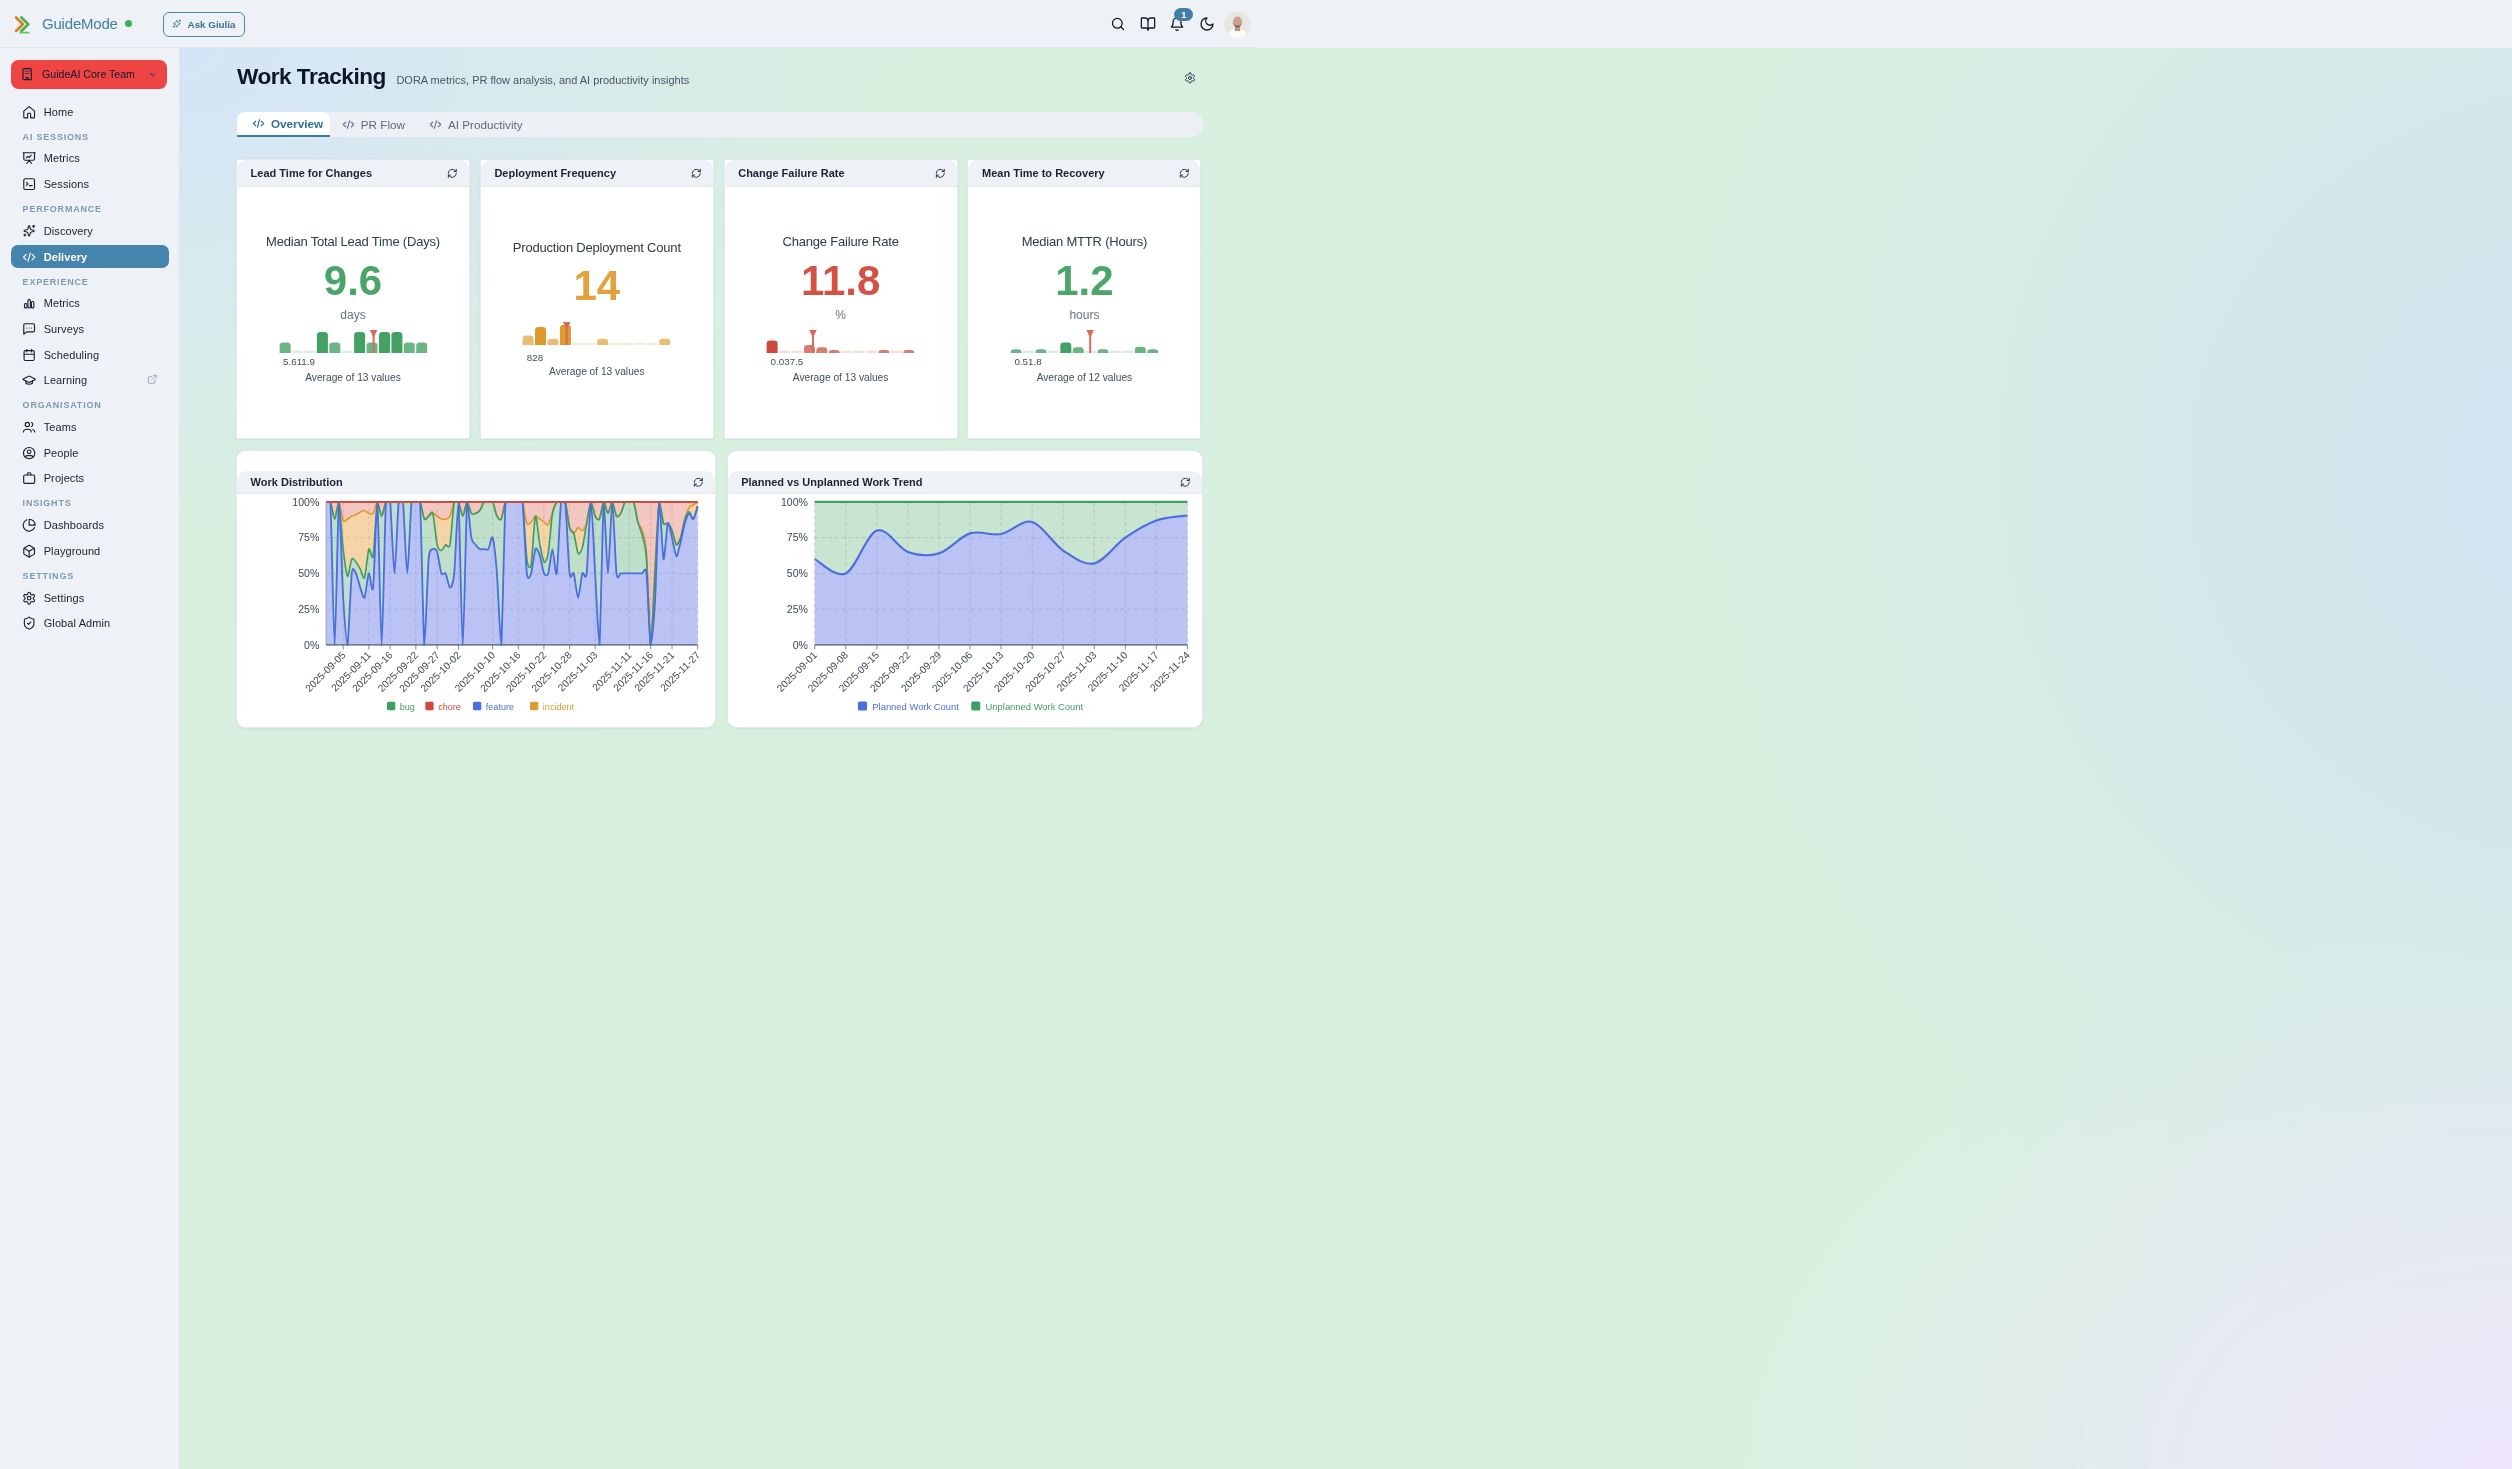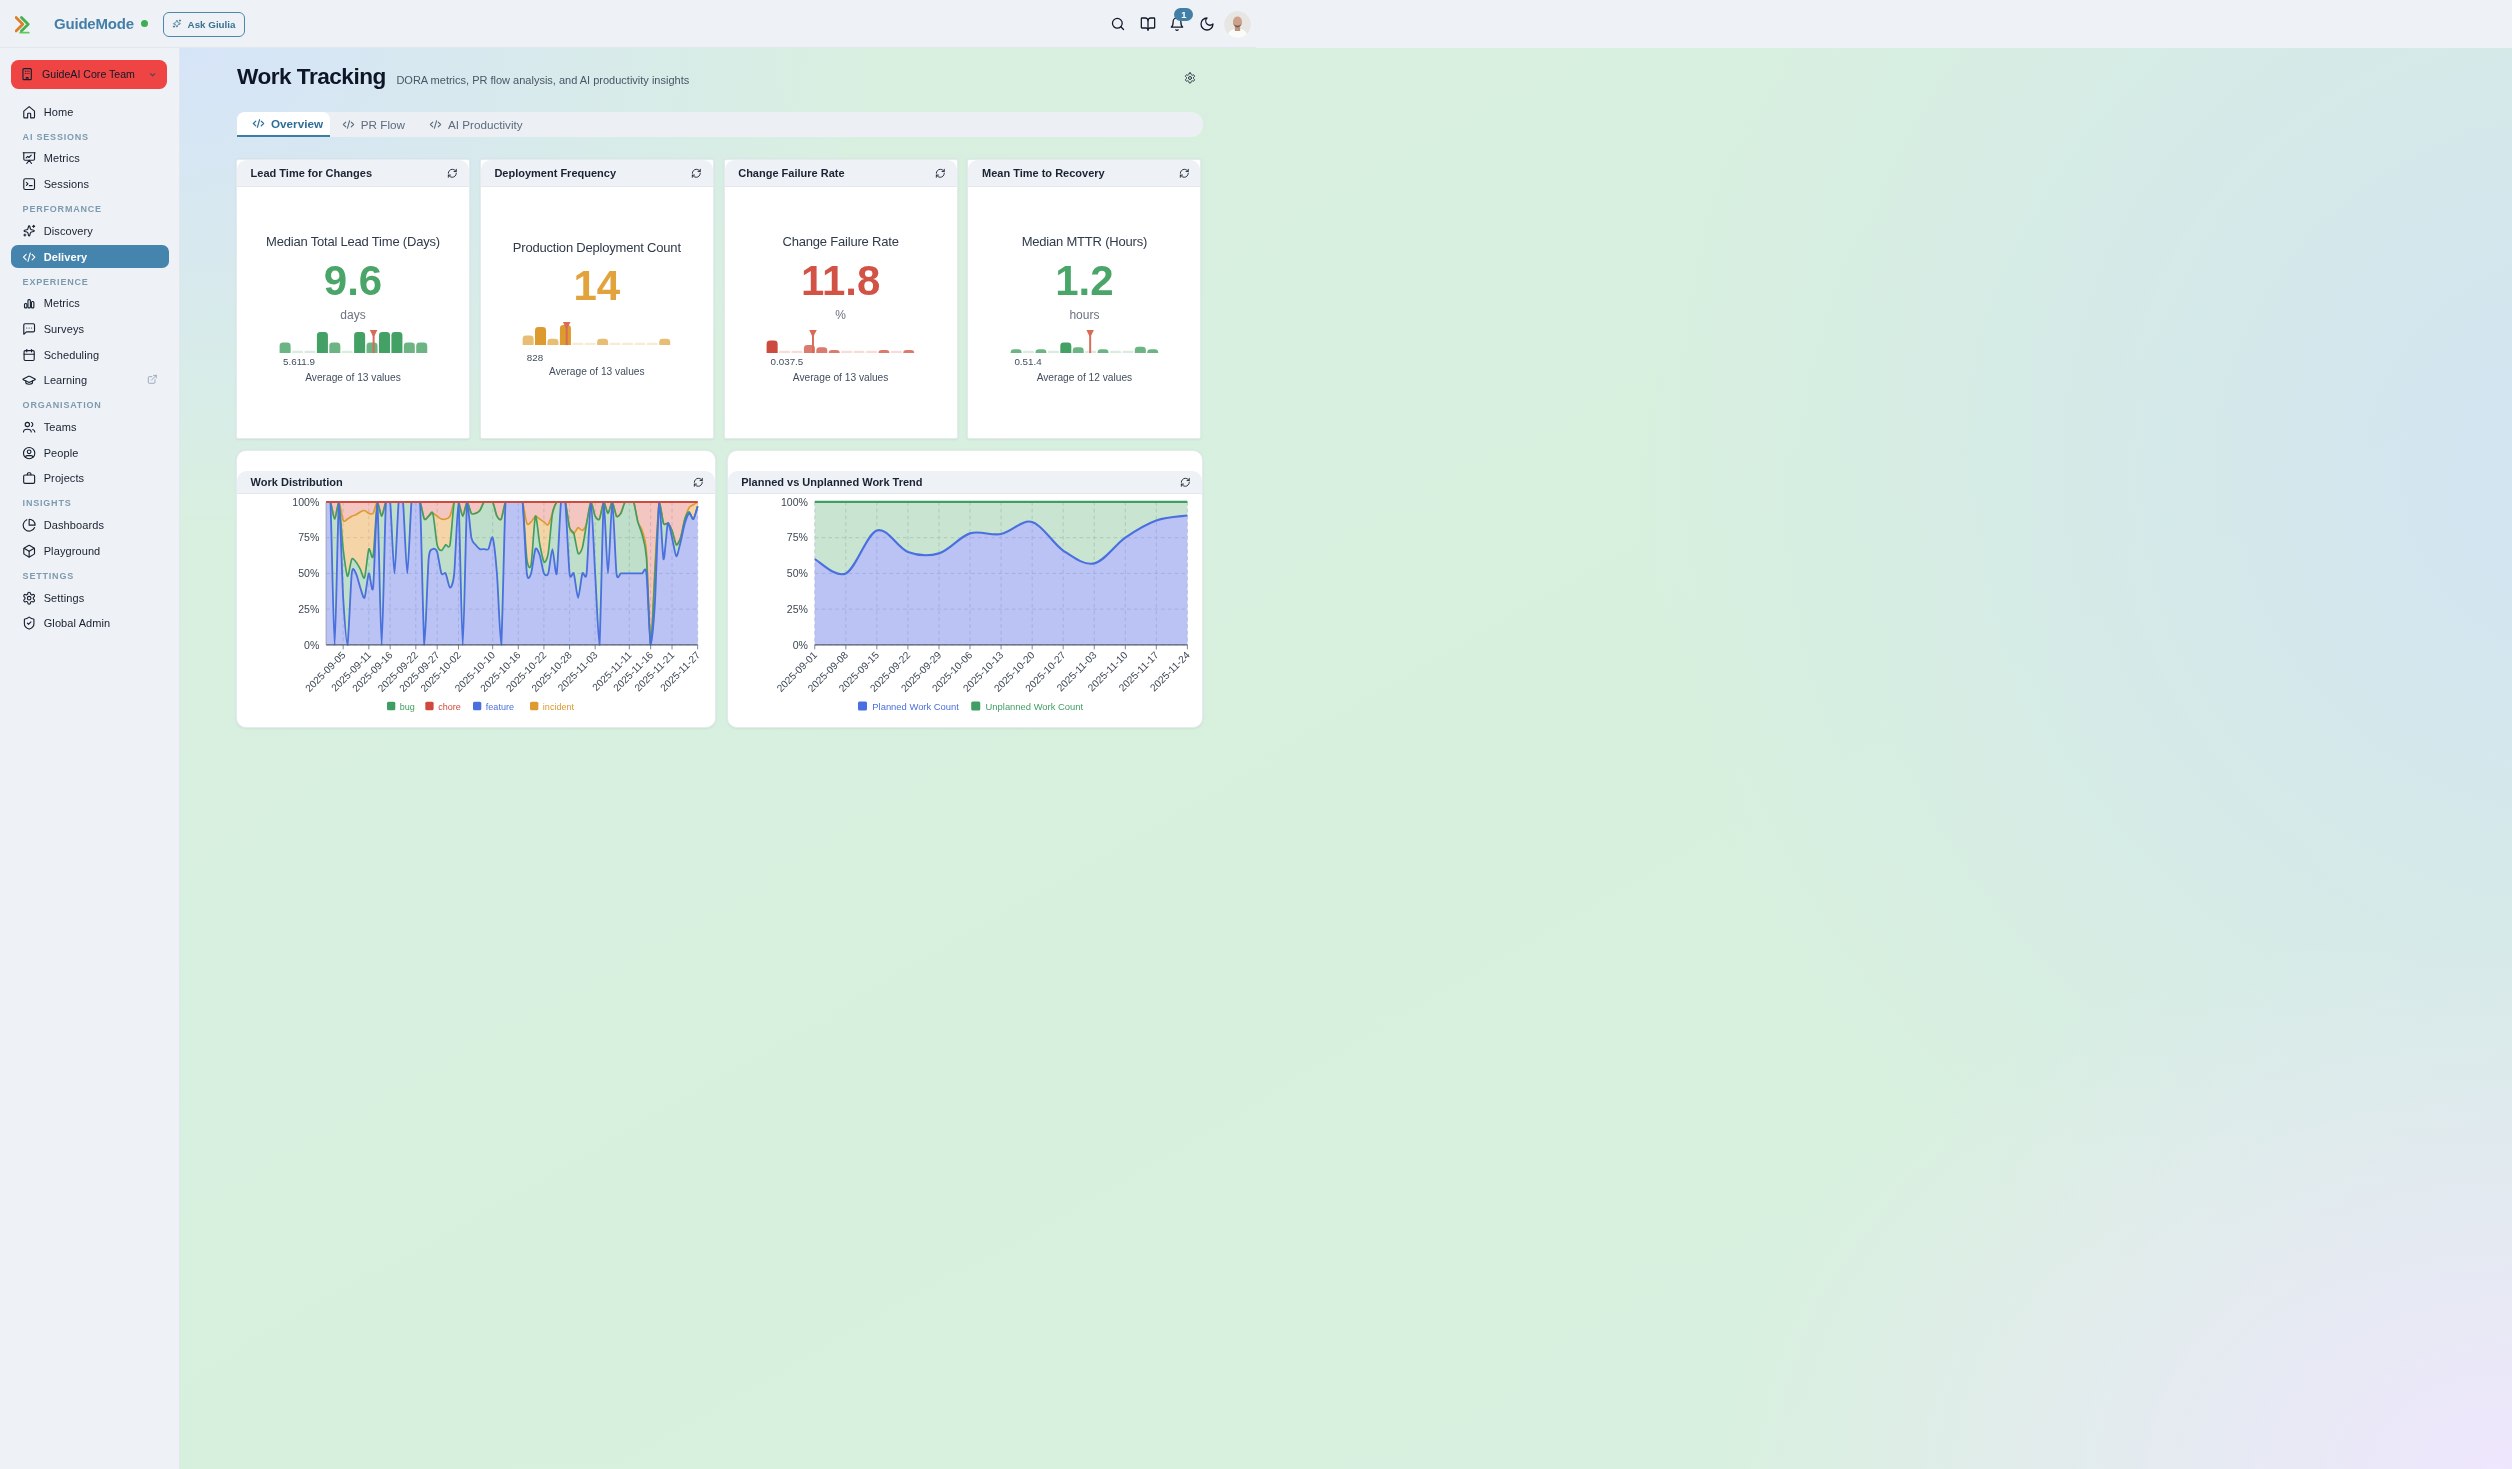--- a/index.html
+++ b/index.html
@@ -1,19 +1,19 @@
 <!DOCTYPE html>
 <html style="font-size:12px"><head><meta charset="utf-8"><title>GuideMode</title><style>
 *{margin:0;padding:0;box-sizing:border-box}
 html,body{width:1256px;height:735px;overflow:hidden;font-family:"Liberation Sans",sans-serif;}
 body{background:#eef2f7;}
 header{position:absolute;top:0;left:0;width:1256px;height:48px;background:#eef2f7;border-bottom:0.8px solid #e2e7ee;display:flex;align-items:center;z-index:5}
 .logo{display:flex;align-items:center;margin-left:15px}
 .logo svg{margin-top:1.5px}
-.brand{font-size:15px;font-weight:bold;color:#447ea6;margin-left:24px;letter-spacing:-0.2px}
+.brand{font-size:15px;font-weight:normal;color:#447ea6;margin-left:12px;letter-spacing:-0.2px}
 .dot{width:7.5px;height:7.5px;border-radius:50%;background:#3fae52;margin-left:6.8px}
 .askg{position:absolute;left:163px;top:11.7px;width:82px;height:25px;display:flex;align-items:center;justify-content:center;gap:5.3px;background:transparent;border:1.2px solid #4e87ab;border-radius:6px;color:#39718f;font-size:9.8px;font-weight:bold;font-family:inherit}
 .hicons{position:absolute;right:0;top:0;height:48px;display:flex;align-items:center}
 .hic{display:flex;margin-right:13.6px;position:relative}
 .bellwrap .badge{position:absolute;left:5.3px;top:-8.3px;background:#417fa6;color:#fff;font-size:9.4px;font-weight:bold;border-radius:6.8px;padding:0 6.8px;line-height:13.6px}
 .avatar{width:27px;height:27px;border-radius:50%;overflow:hidden;margin-right:5.3px;display:flex}
 aside{position:absolute;top:48px;left:0;bottom:0;width:180px;background:#eef2f7;border-right:0.8px solid #e2e7ee}
 .team{position:absolute;left:11.3px;top:11.7px;width:156px;height:29px;background:#ef4444;border-radius:7.5px;display:flex;align-items:center;padding:0 9px;gap:7.5px;font-size:10.6px;font-weight:normal;color:#101828;white-space:nowrap}
 .nitem{position:absolute;left:10.6px;width:158px;height:23.4px;display:flex;align-items:center;padding:0 0 0 11.3px;gap:7.5px;font-size:11px;color:#17202e;border-radius:6.8px;white-space:nowrap}
 .nitem span{letter-spacing:0.1px}
@@ -446,21 +446,21 @@
             <path d="M132.2 33v-1.5a1.5 1.5 0 0 1 1.5-1.5h11.6a1.5 1.5 0 0 1 1.5 1.5v1.5z" fill="#d9ecdf"></path>
             <path d="M148.6 33v-1.5a1.5 1.5 0 0 1 1.5-1.5h11.6a1.5 1.5 0 0 1 1.5 1.5v1.5z" fill="#d9ecdf"></path>
             <path d="M165.0 33v-3.8a4.6 4.6 0 0 1 4.6-4.6h5.4a4.6 4.6 0 0 1 4.6 4.6v3.8z" fill="#6db485"></path>
             <path d="M181.4 33v-0.4a4.6 4.6 0 0 1 4.6-4.6h5.4a4.6 4.6 0 0 1 4.6 4.6v0.4z" fill="#6db485"></path>
             <path d="M106.0 7v26" stroke="#d96a57" stroke-width="2.6"></path>
             <path d="M101.0 2.6h10l-3.9 7.3a1.4 1.4 0 0 1-2.4 0z" fill="#d96a57"></path>
           </svg>
         </div>
         <div class="mminmax" style="top:194px">
           <span>0.5</span>
-          <span>1.4</span>
+          <span>1.8</span>
         </div>
         <div class="mavg" style="top:209px">Average of 12 values</div>
       </div>
     </div>
   <div class="bottom">
     <div class="bcard" style="width:480px">
       <div class="chead">
           <span>Work Distribution</span>
           <svg width="10.6" height="10.6" viewBox="0 0 24 24" fill="none" stroke="#1f2937" stroke-width="2.1" stroke-linecap="round" stroke-linejoin="round">
             <path d="M3 12a9 9 0 0 1 9-9 9.75 9.75 0 0 1 6.74 2.74L21 8"></path>

